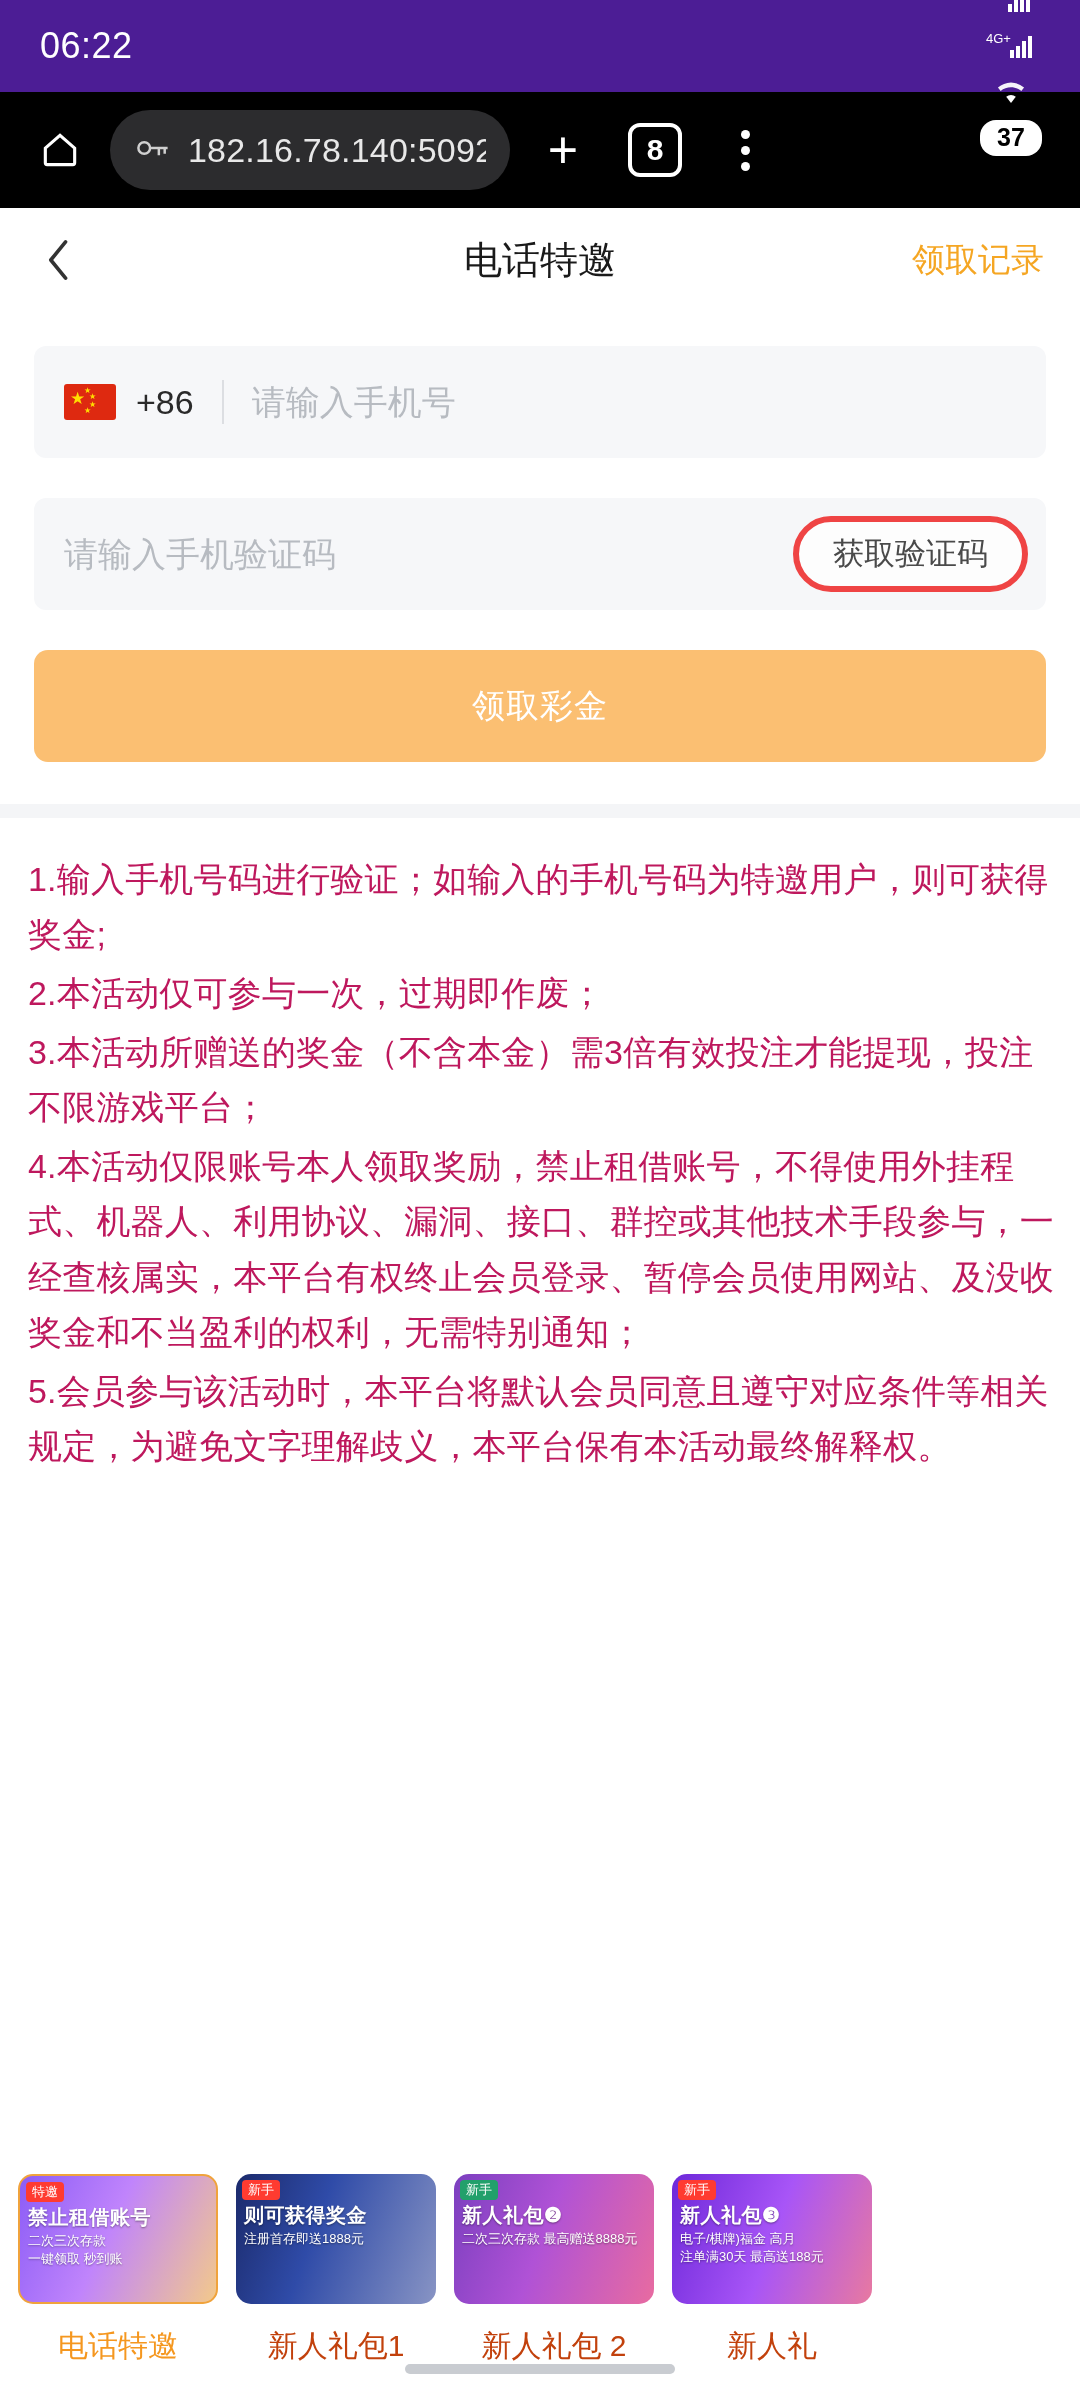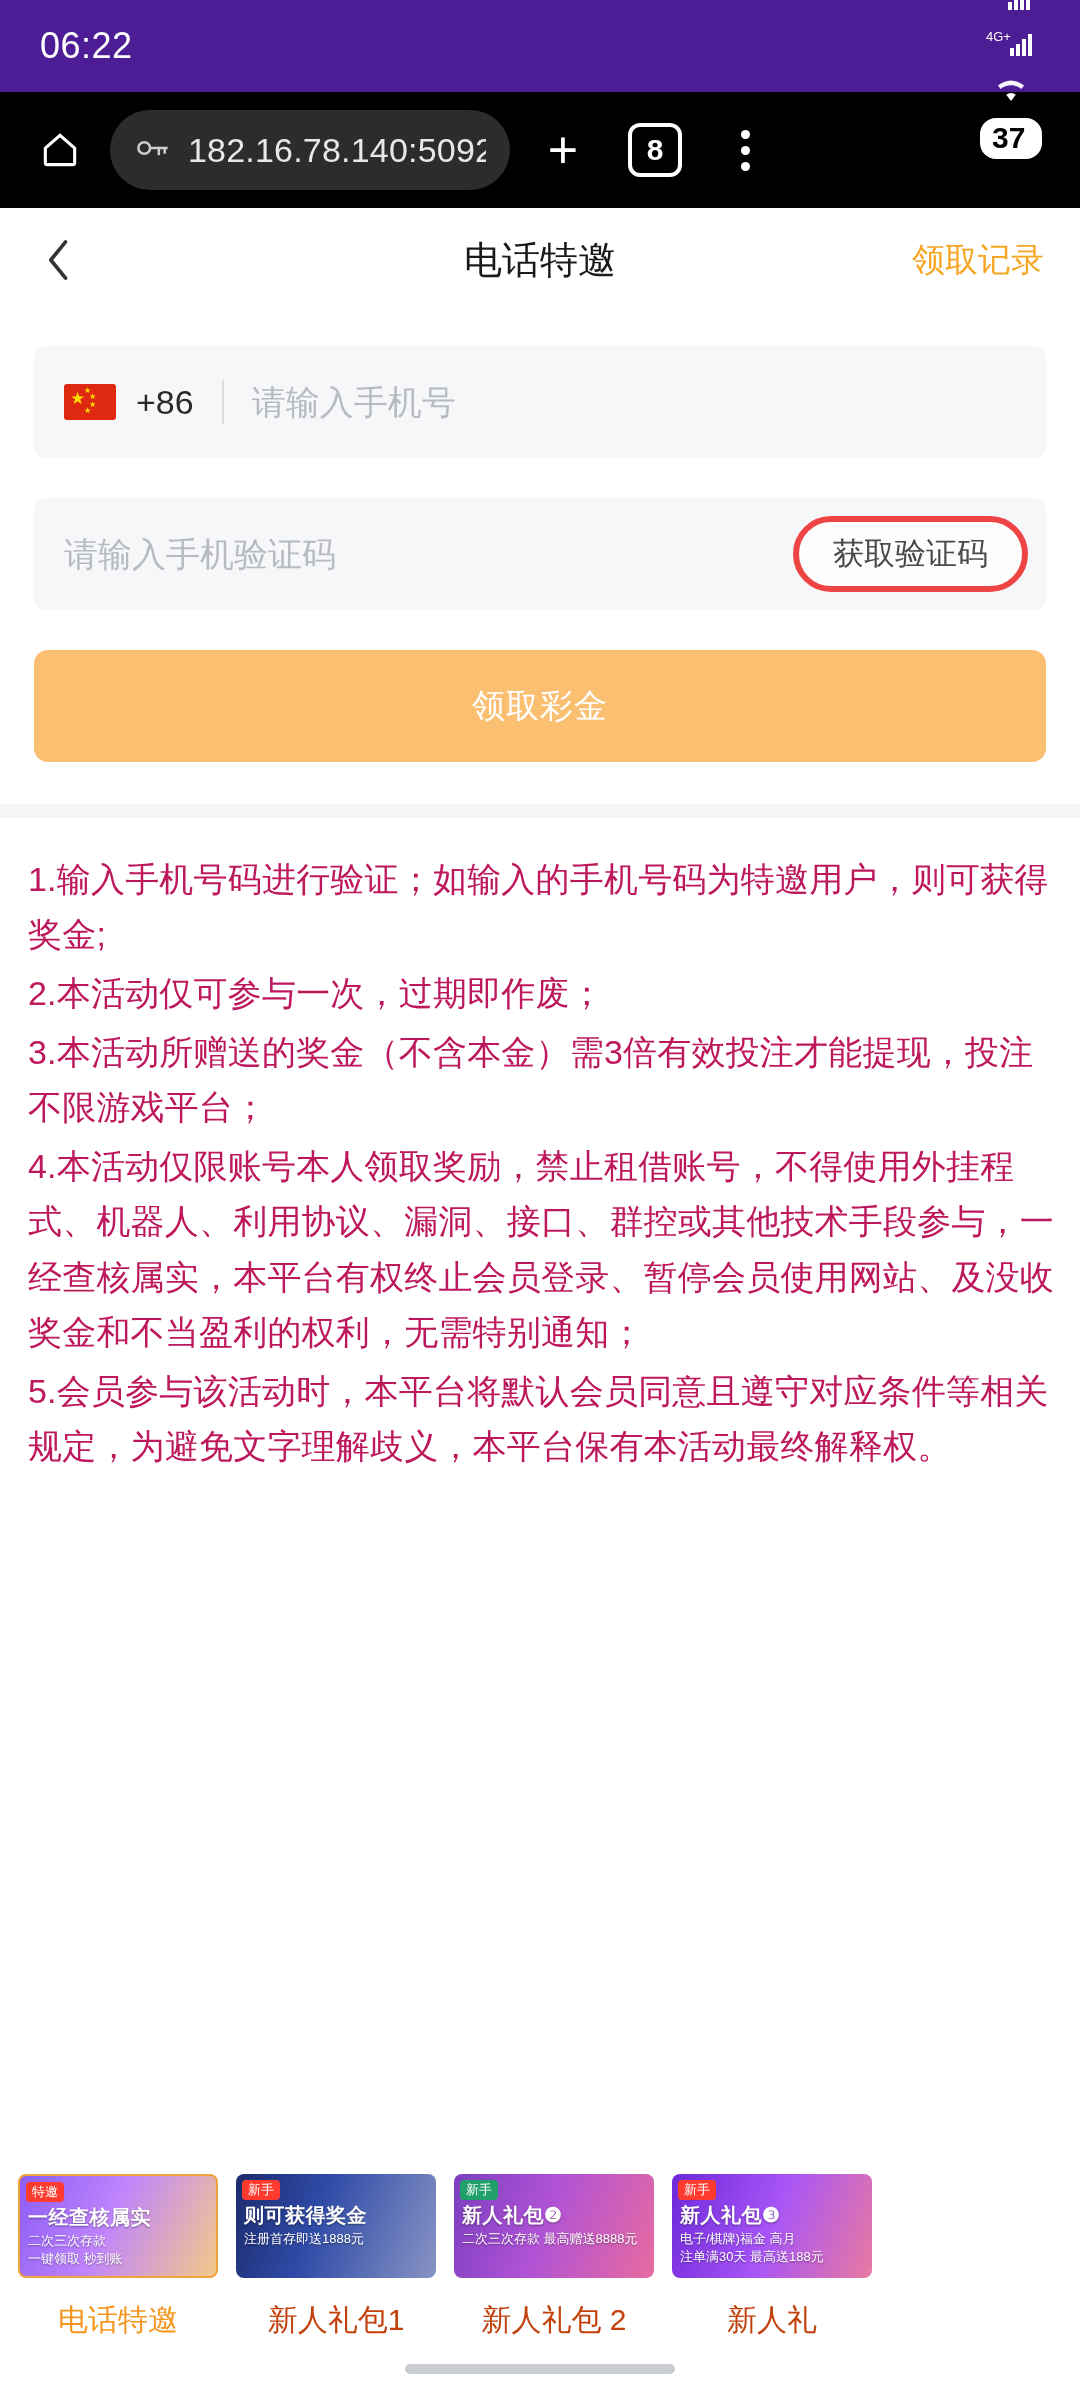--- a/index.html
+++ b/index.html
@@ -19,23 +19,23 @@
     justify-content: space-between;
     padding: 0 38px 0 40px;
     color: #ffffff;
   }
   .status-time { font-size: 36px; font-weight: 500; letter-spacing: 0.5px; }
   .status-icons { display: flex; align-items: center; gap: 14px; flex-direction: column; }
   .icon-svg { display: block; }
   .battery {
     background: #ffffff; color: #000000;
     border-radius: 16px;
-    font-size: 30px; font-weight: 700;
+    font-size: 25px; font-weight: 700;
     padding: 3px 12px 4px 12px;
-    min-width: 62px; 
+    min-width: 62px; text-align: center;
   }
 
   
   .browserbar {
     height: 116px;
     background: #000000;
     display: flex;
     align-items: center;
     padding: 0 28px;
     gap: 18px;
@@ -186,22 +186,22 @@
     left: 0; right: 0; bottom: 0;
     height: 230px;
     background: #ffffff;
     padding: 16px 18px 0 18px;
     display: flex;
     gap: 18px;
     overflow: hidden;
   }
   .promo-item { width: 200px; flex: 0 0 auto; }
   .promo-card {
-    width: 200px; height: 104px;
-    border-radius: 8px;
+    width: 200px; height: 130px;
+    border-radius: 15px;
     position: relative;
     overflow: hidden;
     color: #fff;
   }
   .promo-card.c0 { background: linear-gradient(115deg,#8b5cf6 0%,#c084fc 45%,#f3c98b 100%); border:2px solid #f0a33c; }
   .promo-card.c1 { background: linear-gradient(110deg,#1b2a6b 0%,#2f4ba8 40%,#8894c4 100%); }
   .promo-card.c2 { background: linear-gradient(110deg,#7b3fbf 0%,#b052d6 45%,#e86ba0 100%); }
   .promo-card.c3 { background: linear-gradient(110deg,#6d28d9 0%,#a855f7 50%,#e879a0 100%); }
   .promo-badge {
     position: absolute; top: 6px; left: 6px;
@@ -348,21 +348,21 @@
   <p>3.本活动所赠送的奖金（不含本金）需3倍有效投注才能提现，投注不限游戏平台；</p>
   <p>4.本活动仅限账号本人领取奖励，禁止租借账号，不得使用外挂程式、机器人、利用协议、漏洞、接口、群控或其他技术手段参与，一经查核属实，本平台有权终止会员登录、暂停会员使用网站、及没收奖金和不当盈利的权利，无需特别通知；</p>
   <p>5.会员参与该活动时，本平台将默认会员同意且遵守对应条件等相关规定，为避免文字理解歧义，本平台保有本活动最终解释权。</p>
 </div>
 
 <div class="promo-strip">
 
   <div class="promo-item">
     <div class="promo-card c0">
       <span class="promo-badge">特邀</span>
-      <span class="promo-title">一经查核属实</span>
+      <span class="promo-title">禁止租借账号</span>
       <span class="promo-sub">
         <span>二次三次存款</span><br><span>一键领取 秒到账</span>
       </span>
     </div>
     <div class="promo-label active">电话特邀</div>
   </div>
 
   <div class="promo-item">
     <div class="promo-card c1">
       <span class="promo-badge">新手</span>

